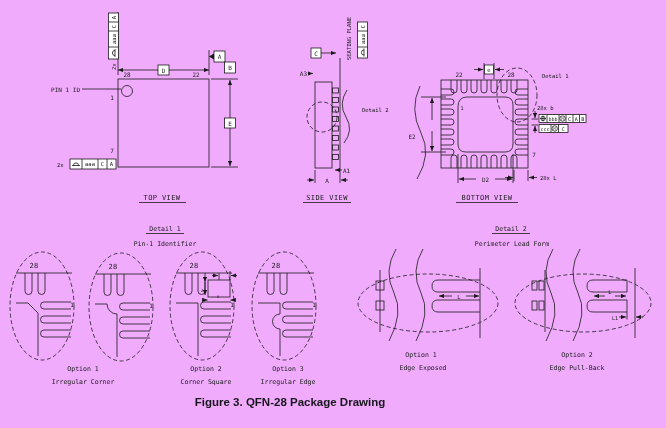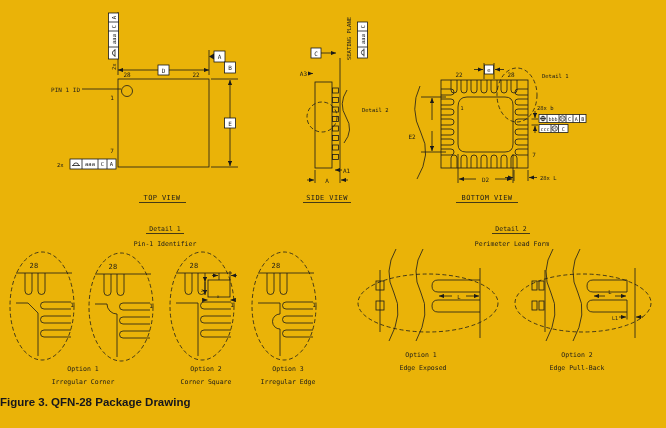--- a/index.html
+++ b/index.html
@@ -1,26 +1,26 @@
 <!DOCTYPE html>
 <html><head>
 <meta charset="utf-8">
 <style>
   html,body{margin:0;padding:0;background:#fff;}
-  .page{position:relative;width:666px;height:428px;background:#eab308;overflow:hidden;
+  .page{position:relative;width:666px;height:428px;background:#f0abfc;overflow:hidden;
         font-family:"DejaVu Sans Mono",monospace;}
   svg{position:absolute;left:0;top:0;}
   .ln{stroke:#1a1a1a;stroke-width:0.8;fill:none;}
   .dash{stroke-dasharray:4 2.6;}
   .bx{fill:#ffffff;stroke:#1a1a1a;stroke-width:0.8;}
   text{fill:#1a1a1a;font-family:"DejaVu Sans Mono",monospace;}
   .s45{font-size:4.5px;}.s5{font-size:5px;}.s55{font-size:5.5px;}
   .s6{font-size:6px;}.s65{font-size:6.5px;}.s7{font-size:7px;letter-spacing:.4px;}
   .mid{text-anchor:middle;}.end{text-anchor:end;}
-  .caption{position:absolute;left:0;top:396px;width:580px;
+  .caption{position:absolute;left:0;top:396px;width:580px;text-align:center;
            font-family:"Liberation Sans","DejaVu Sans",sans-serif;
            font-weight:bold;font-size:11.5px;color:#16161c;}
 </style>
 </head>
 <body>
 
 <div class="page">
 <svg width="666" height="428" viewBox="0 0 666 428">
   <defs>
     <marker id="ar" viewBox="0 0 6 5" refX="6" refY="2.5" markerWidth="5.5" markerHeight="4.5" orient="auto" markerUnits="userSpaceOnUse">

